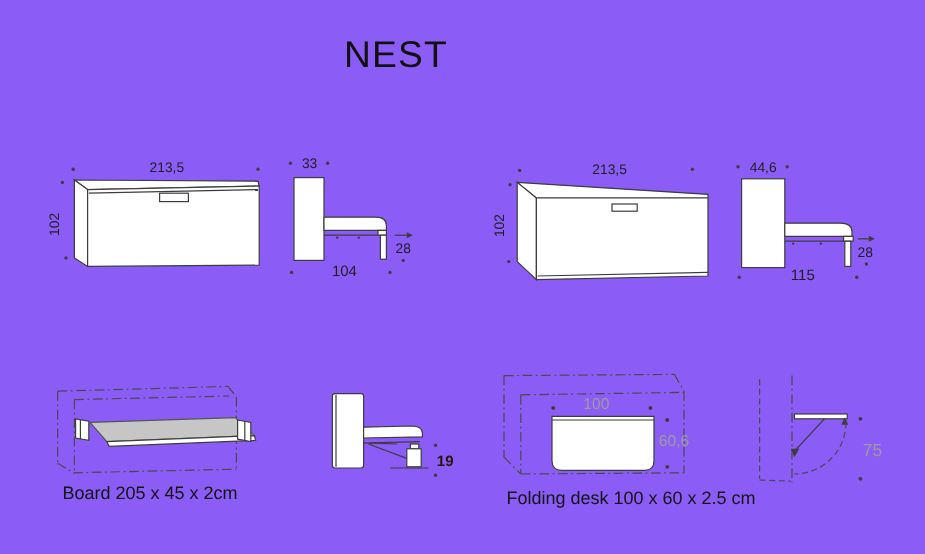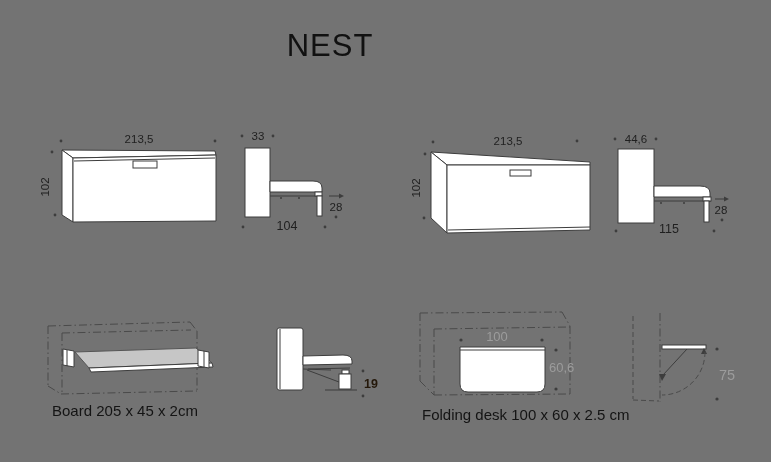--- a/index.html
+++ b/index.html
@@ -1,16 +1,16 @@
 <!DOCTYPE html>
 <html><head>
 <meta charset="utf-8">
 <style>
   html,body{margin:0;padding:0;background:#ffffff;}
-  #page{position:relative;width:771px;height:462px;background:#737373;overflow:hidden;
+  #page{position:relative;width:771px;height:462px;background:#8b5cf6;overflow:hidden;
         font-family:"Liberation Sans",sans-serif;}
   #title{position:absolute;left:0;top:28px;width:660px;text-align:center;
          font-size:31px;font-weight:500;letter-spacing:1px;color:#111;}
   svg{position:absolute;left:0;top:0;}
   .ln{stroke:#3d3d3d;stroke-width:1;fill:none;}
   .fw{stroke:#3d3d3d;stroke-width:1;fill:#ffffff;}
   .fg{stroke:#555;stroke-width:1;}
   .dash{stroke:#4a4a4a;stroke-width:1;fill:none;stroke-dasharray:5 3;}
   .dashdot{stroke:#4a4a4a;stroke-width:1;fill:none;stroke-dasharray:8 3 1.5 3;}
   .dot{fill:#3d3d3d;stroke:none;}

